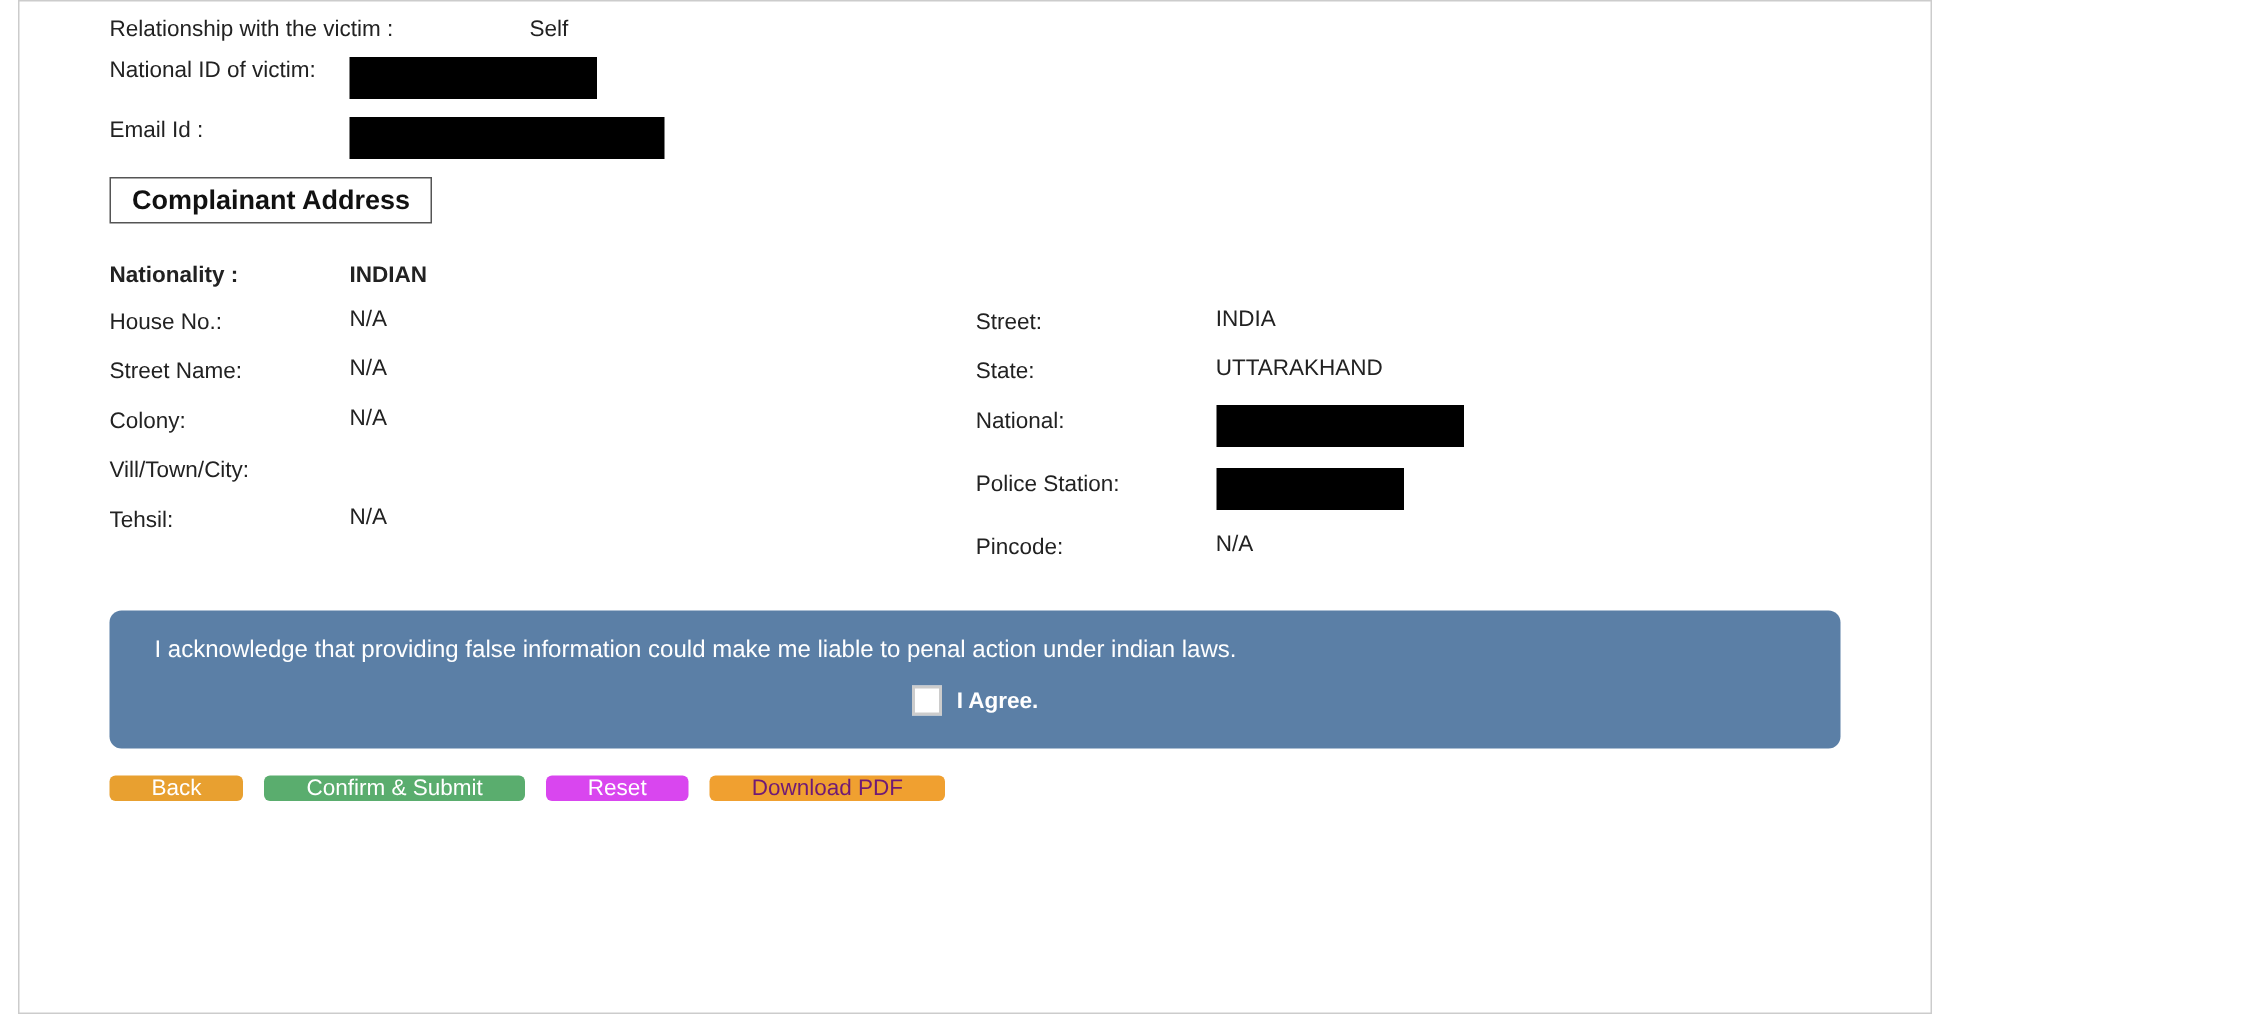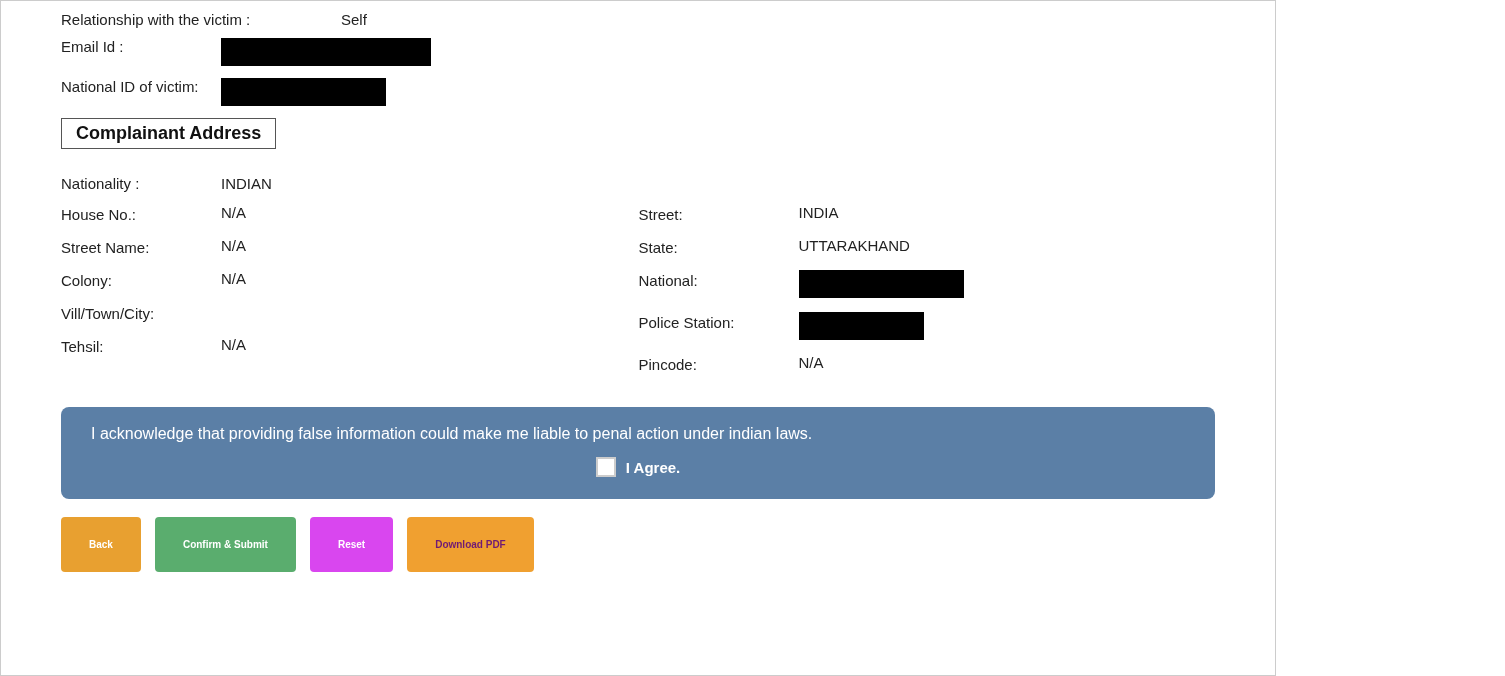--- a/index.html
+++ b/index.html
@@ -7,20 +7,21 @@
       font-family: Arial, sans-serif;
       font-size: 15px;
       background: #fff;
     }
     .page-container {
       width: 1276px;
       min-height: 676px;
       background: #fff;
       padding: 10px 60px 20px 60px;
       border: 1px solid #ccc;
+      margin-left: 12px;
     }
     .redacted-wide {
       display: inline-block;
       background: #000;
       width: 210px;
       height: 28px;
       vertical-align: middle;
     }
     .redacted-medium {
       display: inline-block;
@@ -109,26 +110,26 @@
       font-size: 15px;
       color: #fff;
       font-weight: bold;
     }
     .buttons-row {
       display: flex;
       gap: 14px;
       margin-top: 4px;
     }
     .btn {
-      padding: 22px 28px;
+      padding: 0 28px;
       border: none;
       border-radius: 4px;
-      font-size: 10px;
+      font-size: 15px;
       cursor: pointer;
-      font-weight: 700;
+      font-weight: 400;
     }
     .btn-back {
       background: #e8a030;
       color: #fff;
     }
     .btn-confirm {
       background: #5aad6e;
       color: #fff;
     }
     .btn-reset {
@@ -147,20 +148,21 @@
       min-width: 280px;
       color: #222;
     }
     .rel-value {
       color: #222;
     }
     .nationality-row {
       display: flex;
       align-items: center;
       margin-bottom: 12px;
+      font-weight: bold;
     }
     .nat-label {
       min-width: 160px;
       color: #222;
     }
     .nat-value {
       color: #222;
       font-size: 15px;
     }
   </style>
@@ -168,27 +170,27 @@
 <body>
 
 <div class="page-container">
 
   <div class="relationship-row">
     <span class="rel-label">Relationship with the victim :</span>
     <span class="rel-value">Self</span>
   </div>
 
   <div class="field-row">
+    <span class="field-label">National ID of victim:</span>
+    <span class="redacted-medium"></span>
+  </div>
+
+  <div class="field-row">
     <span class="field-label">Email Id :</span>
     <span class="redacted-wide"></span>
-  </div>
-
-  <div class="field-row">
-    <span class="field-label">National ID of victim:</span>
-    <span class="redacted-medium"></span>
   </div>
 
   <div style="margin-bottom:14px;">
     <span class="complainant-address-box">Complainant Address</span>
   </div>
 
   <div class="nationality-row">
     <span class="nat-label">Nationality :</span>
     <span class="nat-value">INDIAN</span>
   </div>

